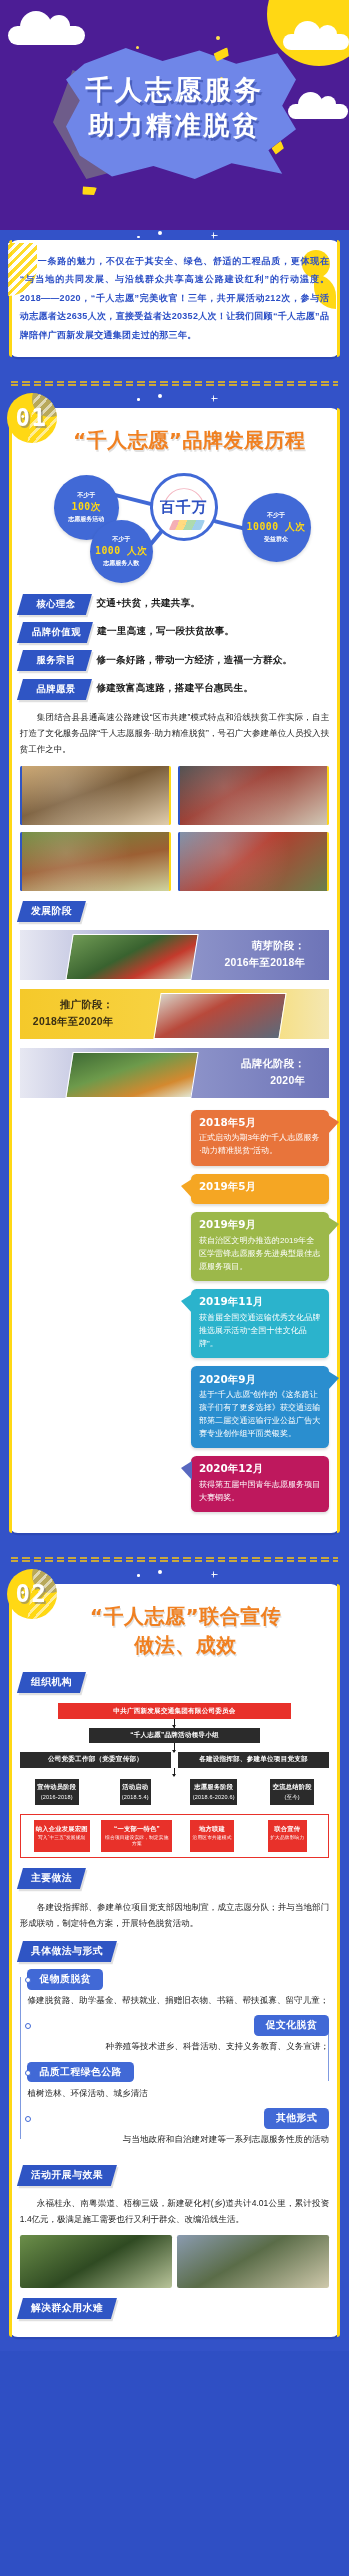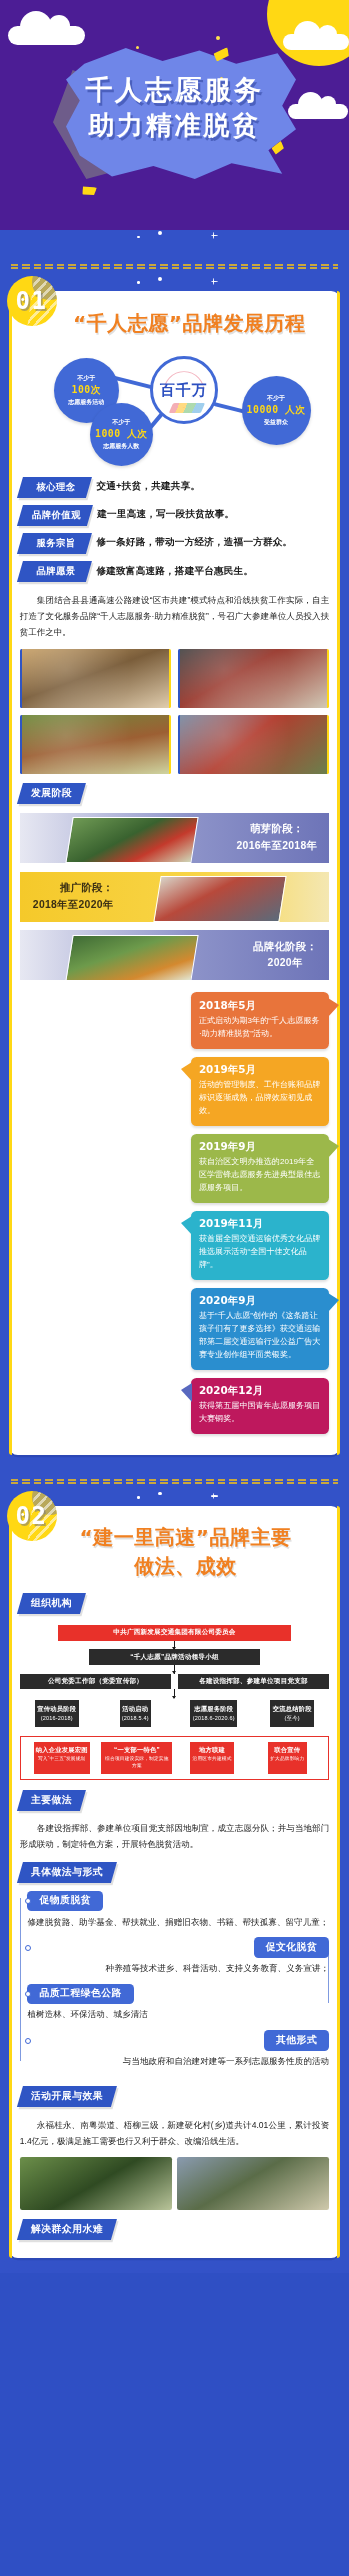--- a/index.html
+++ b/index.html
@@ -187,21 +187,21 @@
   .stage-bg.yellow { background: linear-gradient(90deg,#f5c92a 0%,#f8d548 60%,#f4e7b2 100%); }
   .stage-img { position: absolute; top: 4.4px; width: 126px; height: 46px;
                transform: skewX(-9deg); border: 1.6px solid #fff; overflow: hidden; }
   .si-left { left: 49px; }
   .si-right { left: 137px; }
   .si1 { background: linear-gradient(150deg,#6f9a54 0%,#39622f 45%,#c43a2c 70%,#cfd6b7 100%); }
   .si2 { background: linear-gradient(150deg,#d8d2c6 0%,#b8493b 40%,#5c6a7a 100%); }
   .si3 { background: linear-gradient(160deg,#3f6b35 0%,#6d9a4b 40%,#d4892f 75%,#e2e6d2 100%); }
   .stage-label { position: relative; z-index: 4; font-size: 10.4px; font-weight: 700;
                  line-height: 1.6; letter-spacing: 0.3px; text-align: right; }
-  .stage-label.right { margin-left: auto; margin-right: 12px; color: #fff; text-align: center; }
+  .stage-label.right { margin-left: auto; margin-right: 24px; color: #fff; text-align: right; }
   .stage-label.left { margin-left: 13px; color: #3a2f14; }
 
   
   .timeline { position: relative; margin-top: 12px; }
   .tl-item { position: relative; display: flex; margin-bottom: 7.7px; }
   .tl-item.left  { justify-content: flex-end; }
   .tl-item.right { justify-content: flex-end; }
   .tl-box { width: 138px; border-radius: 5.5px; padding: 6.6px 7.7px 7.7px 7.7px; color: #fff;
             position: relative; box-shadow: 0 1.6px 2.7px rgba(0,0,0,.13); }
   .tl-box .ttl { font-size: 10.4px; font-weight: 800; margin-bottom: 2.2px;
@@ -282,20 +282,28 @@
       <span class="line line2">助力精准脱贫</span>
     </div>
   </div>
 
   <div class="mini-dots">
     <span class="a"></span>
       <span class="b"></span>
       <span class="c"></span>
       <span class="d"></span>
   </div>
+  <div class="card">
+    <div class="card-strip-l"></div>
+    <div class="card-strip-r"></div>
+    <div class="intro-deco-stripes"></div>
+    <div class="intro-deco-y"></div>
+    <div class="intro-deco-y2"></div>
+    <p class="intro-text">一条路的魅力，不仅在于其安全、绿色、舒适的工程品质，更体现在“与当地的共同发展、与沿线群众共享高速公路建设红利”的行动温度。2018——2020，“千人志愿”完美收官！三年，共开展活动212次，参与活动志愿者达2635人次，直接受益者达20352人次！让我们回顾“千人志愿”品牌陪伴广西新发展交通集团走过的那三年。</p>
+  </div>
 
   <div class="spacer"></div>
   <div class="dashes"></div>
   <div class="mini-dots">
     <span class="a"></span>
       <span class="b"></span>
       <span class="c"></span>
       <span class="d"></span>
   </div>
 
@@ -415,21 +423,20 @@
       <div class="timeline">
         <div class="tl-item left">
           <div class="tl-box" style="background:#e8743b;color:#e8743b">
             <div class="ttl" style="color:#fff">2018年5月</div>
             <div class="body" style="color:#fff">正式启动为期3年的“千人志愿服务·助力精准脱贫”活动。</div>
           </div>
         </div>
         <div class="tl-item right">
           <div class="tl-box" style="background:#f5a623;color:#f5a623">
             <div class="ttl" style="color:#fff">2019年5月</div>
-            <div class="body" style="color:#fff">活动的管理制度、工作台账和品牌标识逐渐成熟，品牌效应初见成效。</div>
           </div>
         </div>
         <div class="tl-item left">
           <div class="tl-box" style="background:#9cb84a;color:#9cb84a">
             <div class="ttl" style="color:#fff">2019年9月</div>
             <div class="body" style="color:#fff">获自治区文明办推选的2019年全区学雷锋志愿服务先进典型最佳志愿服务项目。</div>
           </div>
         </div>
         <div class="tl-item right">
           <div class="tl-box" style="background:#2bb3cc;color:#2bb3cc">
@@ -467,21 +474,21 @@
     <div class="sec-num">
       <div class="ring"></div>
         <div class="sheen"></div>
       <em>02</em>
     </div>
     <div class="card">
       <div class="card-strip-l"></div>
       <div class="card-strip-r"></div>
 
       <div class="sec-title two-line">
-        <span>“建一里高速”品牌主要</span><br>
+        <span>“千人志愿”联合宣传</span><br>
         <span>做法、成效</span>
       </div>
 
       <div class="yellow-tag">
         <em>组织机构</em>
       </div>
 
       
       <div class="org">
         <div class="org-node org-red" style="width:75%">中共广西新发展交通集团有限公司委员会</div>

